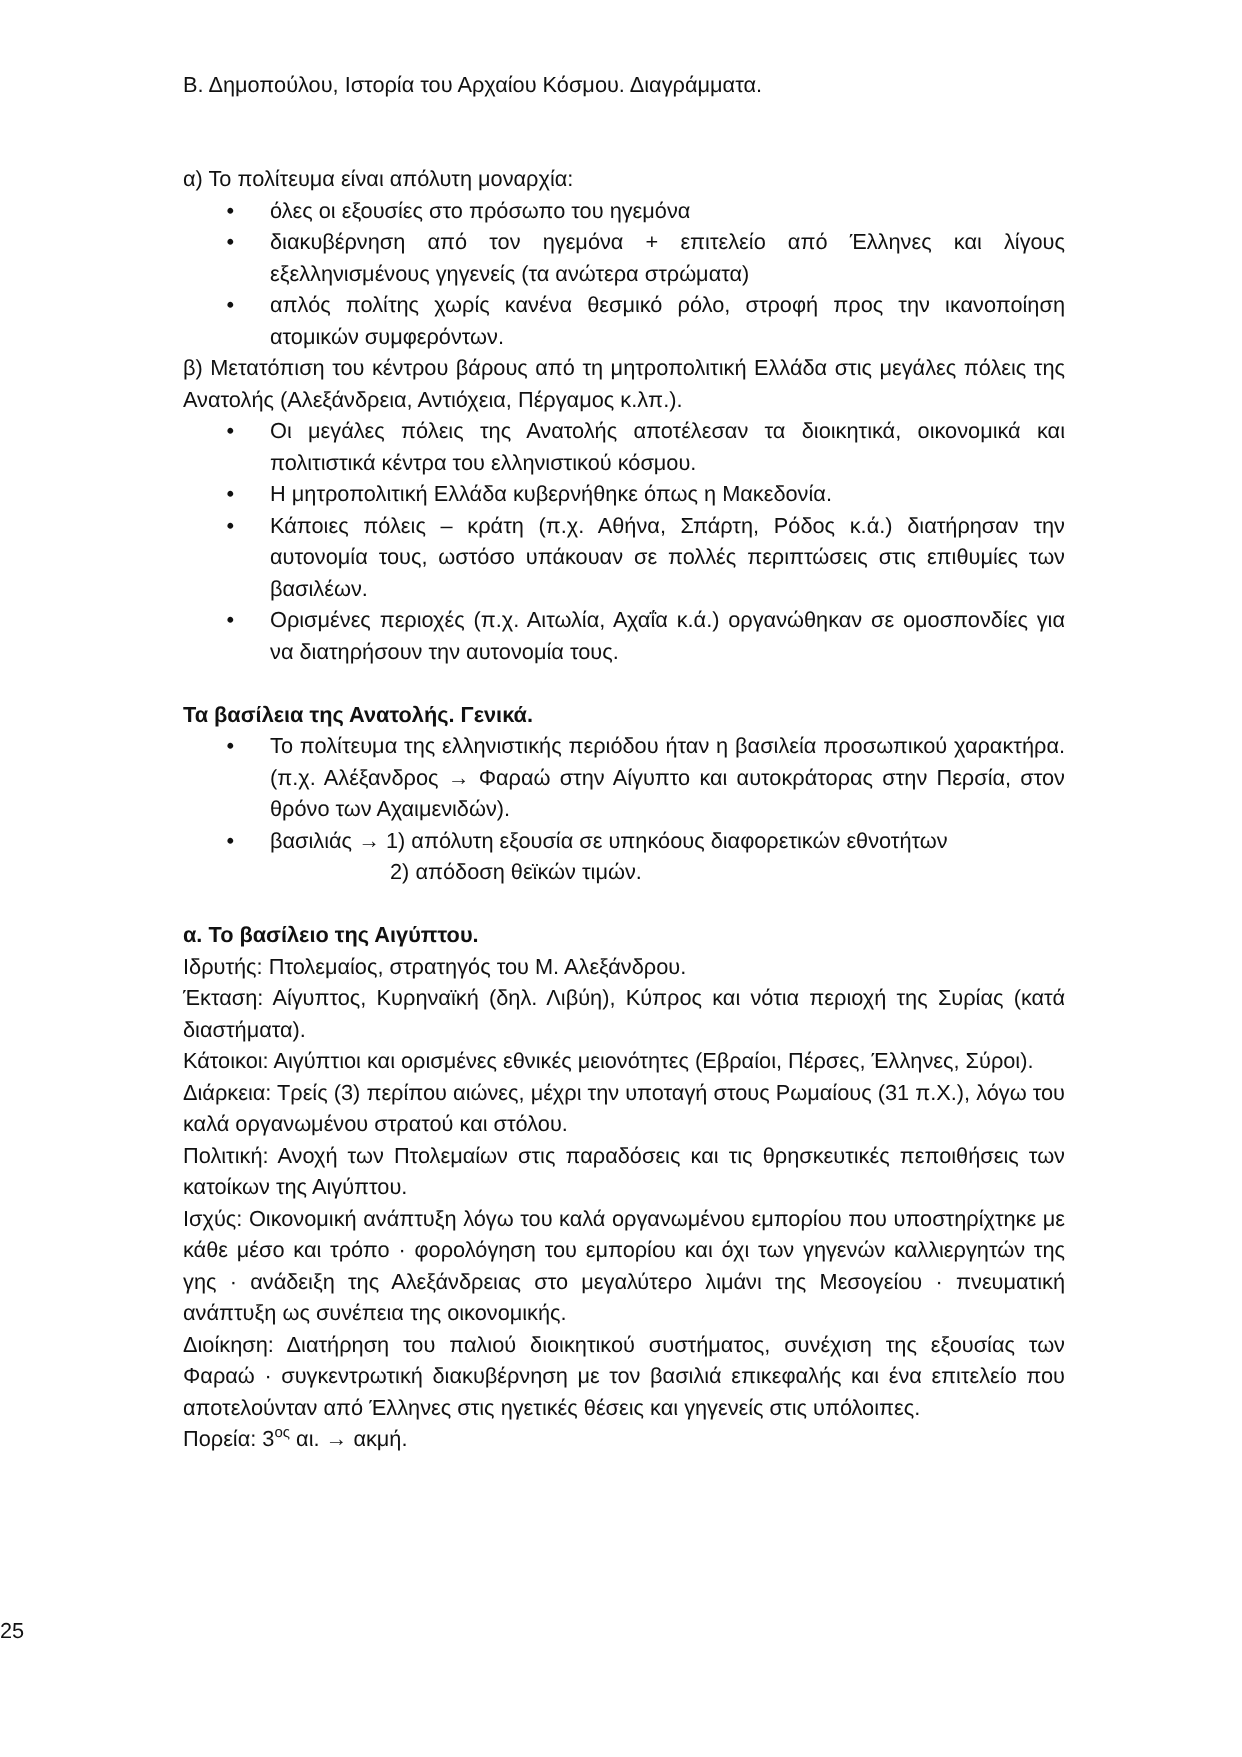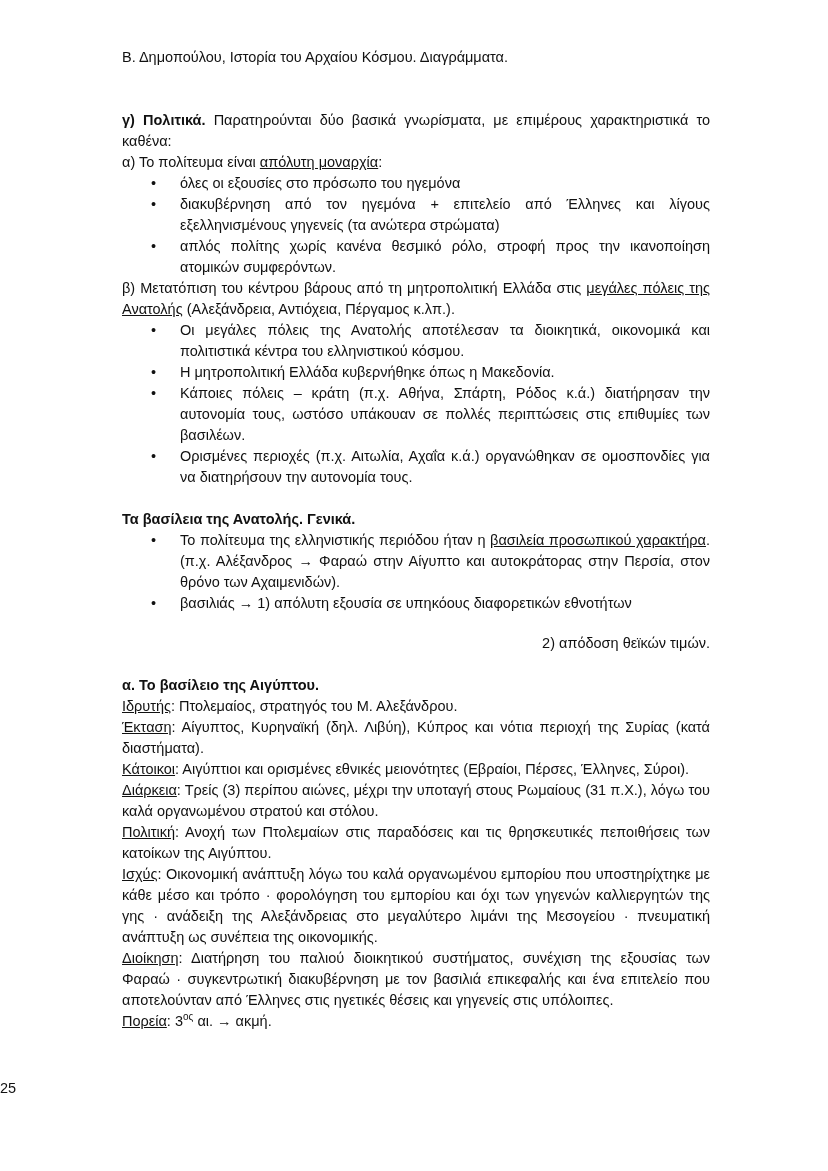--- a/index.html
+++ b/index.html
@@ -15,53 +15,52 @@
     position: relative;
     width: 828px; height: 1171px;
     box-sizing: border-box;
     padding: 47px 118px 0 122px;
     overflow: hidden;
     background: #ffffff;
     border-radius: 18px;
   }
   p { margin: 0; text-align: justify; }
   .bold { font-weight: 700; }
-  .u { text-decoration: underline; }
+  .u { }
   ul.bullets { list-style: none; margin: 0; padding: 0; }
   ul.bullets > li {
     position: relative;
     padding-left: 58px;
     text-align: justify;
   }
   ul.bullets > li::before {
     content: "\2022";
     position: absolute;
     left: 29px; top: 0;
   }
-  .subline { margin-left: 80px; text-align: right; margin-top: 19px; }
+  .subline { margin-left: 80px; text-align: left; }
   .gap1 { height: 21px; }
   .gap2 { height: 42px; }
   sup { font-size: 10px; line-height: 0; vertical-align: super; }
   .page-number {
     position: absolute;
     left: 0; right: 0; top: 1078px;
     text-align: left;
   }
 </style>
 </head>
 <body>
 
 <div class="page">
 
   <p>Β. Δημοπούλου, Ιστορία του Αρχαίου Κόσμου. Διαγράμματα.</p>
 
   <div class="gap2"></div>
 
   <div>
-    <p><span class="bold">γ) Πολιτικά.</span><span> Παρατηρούνται δύο βασικά γνωρίσματα, με επιμέρους χαρακτηριστικά το καθένα:</span></p>
 
     <p><span>α) Το πολίτευμα είναι </span><span class="u">απόλυτη μοναρχία</span><span>:</span></p>
 
     <ul class="bullets">
       <li>όλες οι εξουσίες στο πρόσωπο του ηγεμόνα</li>
       <li>διακυβέρνηση από τον ηγεμόνα + επιτελείο από Έλληνες και λίγους εξελληνισμένους γηγενείς (τα ανώτερα στρώματα)</li>
       <li>απλός πολίτης χωρίς κανένα θεσμικό ρόλο, στροφή προς την ικανοποίηση ατομικών συμφερόντων.</li>
     </ul>
 
     <p><span>β) Μετατόπιση του κέντρου βάρους από τη μητροπολιτική Ελλάδα στις </span><span class="u">μεγάλες πόλεις της Ανατολής</span><span> (Αλεξάνδρεια, Αντιόχεια, Πέργαμος κ.λπ.).</span></p>

